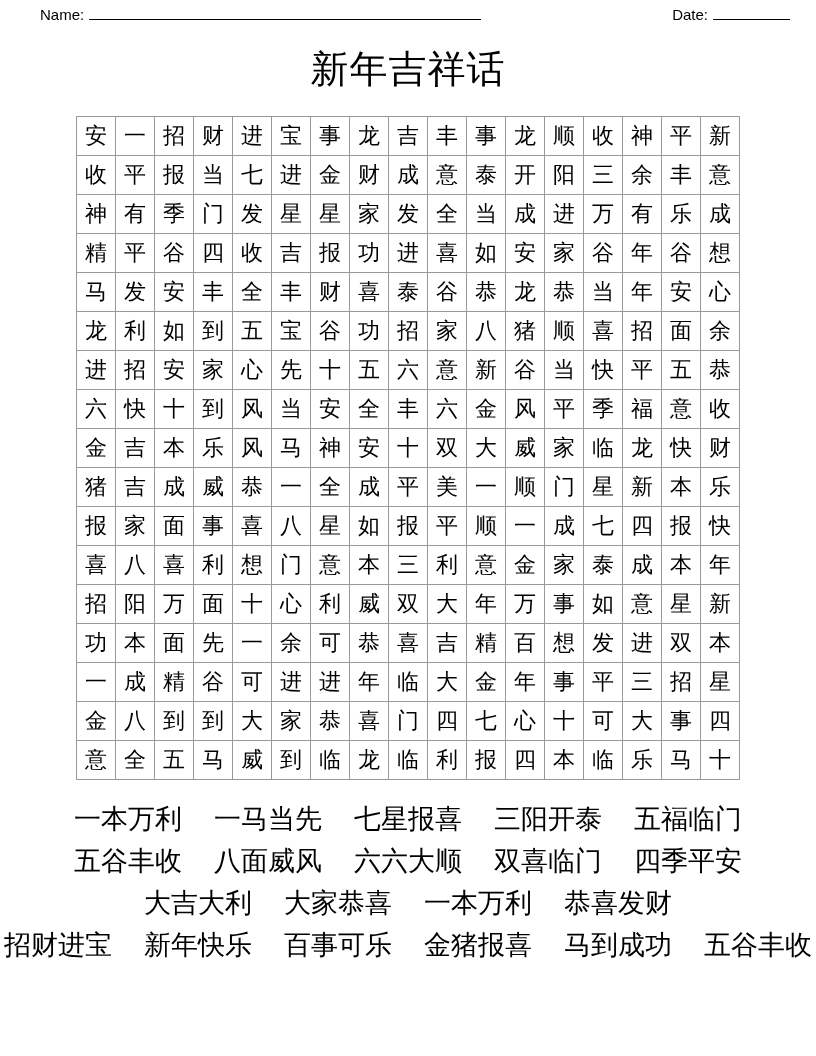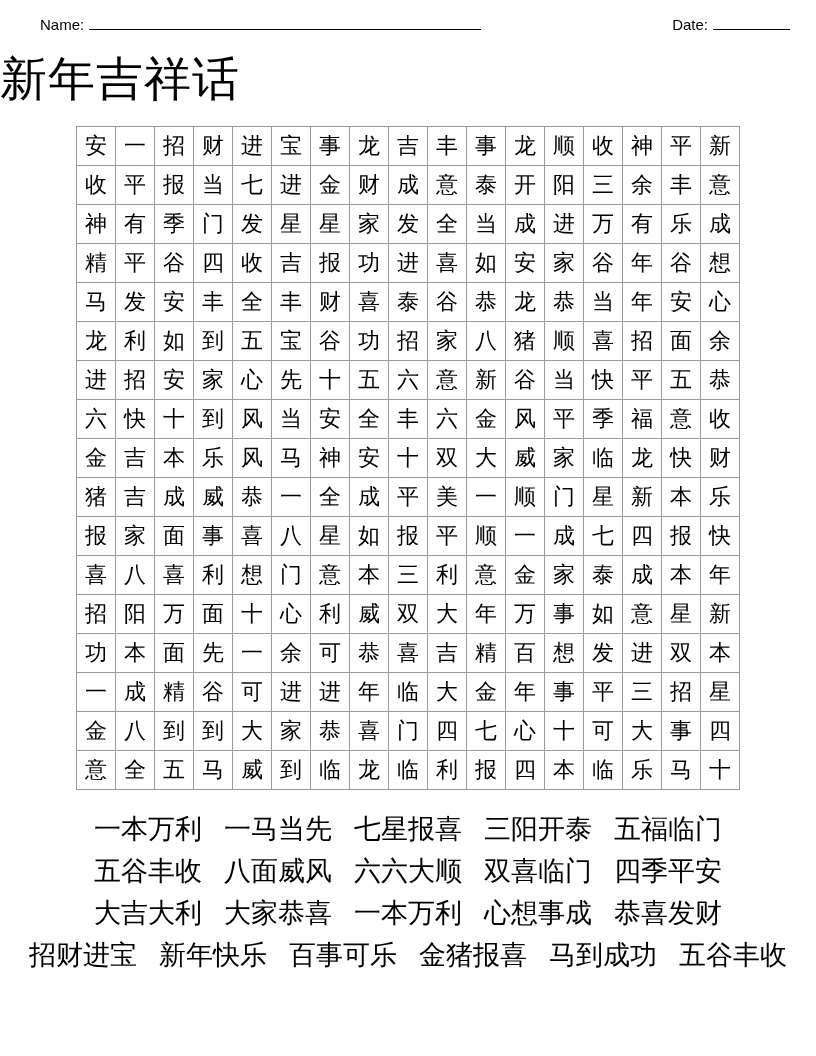--- a/index.html
+++ b/index.html
@@ -13,21 +13,21 @@
     font-family: "Liberation Sans", "DejaVu Sans", sans-serif;
     color: #000000;
     overflow: hidden;
     position: relative;
   }
 
   
   .header-row {
     display: flex;
     align-items: center;
-    padding: 16px 26px 0 40px;
+    padding: 6px 26px 0 40px;
     font-size: 15px;
     line-height: 18px;
     white-space: nowrap;
   }
   .field {
     display: flex;
     align-items: baseline;
   }
   .field-label {
     font-size: 15px;
@@ -37,21 +37,22 @@
     border-bottom: 1px solid #000;
     height: 13px;
     margin-left: 5px;
   }
   .name-rule { width: 392px; }
   .date-rule { width: 77px; }
   .header-gap { flex: 1 1 auto; }
 
   
   .title {
-    font-size: 47px;
+    text-align: center;
+    font-size: 38px;
     line-height: 58px;
     font-weight: normal;
     letter-spacing: 1px;
     margin: 16px 0 0 0;
     padding: 0;
     font-family: "DejaVu Sans", "Liberation Sans", sans-serif;
   }
 
   
   .grid-wrap {
@@ -78,21 +79,21 @@
 
   
   .wordlist {
     margin-top: 18px;
     padding: 0 30px;
   }
   .word-row {
     display: flex;
     justify-content: center;
     align-items: baseline;
-    gap: 22px;
+    gap: 32px;
     font-size: 27px;
     line-height: 42px;
     font-family: "DejaVu Sans", "Liberation Sans", sans-serif;
     white-space: nowrap;
   }
   .word { letter-spacing: 0px; }
 </style>
 </head>
 <body>
 
@@ -452,21 +453,20 @@
       <span class="word">五谷丰收</span>
       <span class="word">八面威风</span>
       <span class="word">六六大顺</span>
       <span class="word">双喜临门</span>
       <span class="word">四季平安</span>
     </div>
     <div class="word-row">
       <span class="word">大吉大利</span>
       <span class="word">大家恭喜</span>
       <span class="word">一本万利</span>
-      <span class="word">心想事成</span>
       <span class="word">恭喜发财</span>
     </div>
     <div class="word-row">
       <span class="word">招财进宝</span>
       <span class="word">新年快乐</span>
       <span class="word">百事可乐</span>
       <span class="word">金猪报喜</span>
       <span class="word">马到成功</span>
       <span class="word">五谷丰收</span>
     </div>

